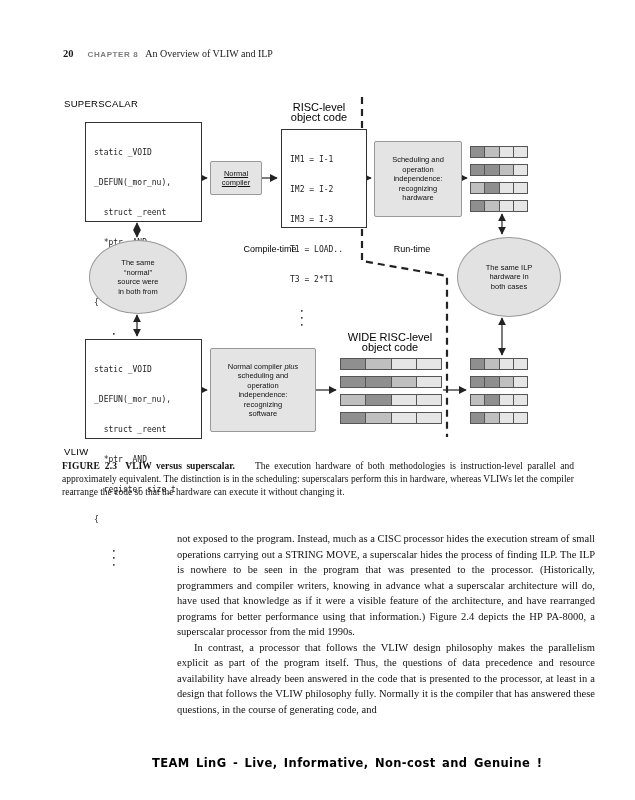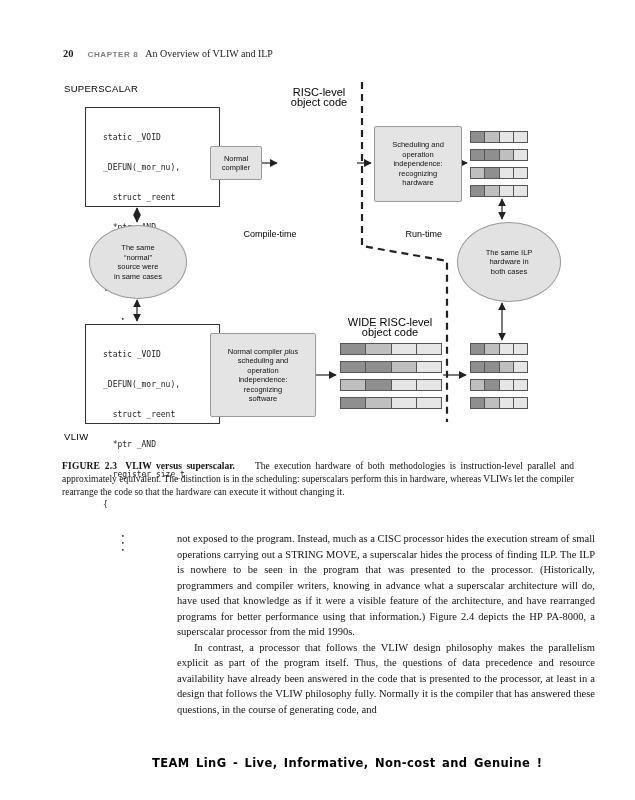--- a/index.html
+++ b/index.html
@@ -9,64 +9,64 @@
   }
   .page { position:absolute; inset:0; background:#fff; }
 
   
   .page-header { position:absolute; left:63px; top:48px; display:flex; align-items:baseline; }
   .page-num { font-weight:bold; font-size:10.5px; }
   .chapter-label { font-family:"Liberation Sans", sans-serif; font-weight:bold; font-size:8px; color:#7d7d7d; letter-spacing:0.6px; margin-left:14px; }
   .chapter-title { font-size:10px; margin-left:7px; }
 
   
-  .figure-area { position:absolute; left:0; top:79px; width:566px; height:368px; }
+  .figure-area { position:absolute; left:0; top:94px; width:566px; height:368px; }
   .figure-area svg.connectors { position:absolute; left:0; top:0; }
 
   .fig-label { position:absolute; font-family:"Liberation Sans", sans-serif; font-size:9.5px; letter-spacing:0.3px; color:#000; }
   #lbl-superscalar { left:64px; top:4px; }
   #lbl-vliw { left:64px; top:352px; }
 
   .code-box {
     position:absolute; border:1px solid #333; background:#fff;
     font-family:"DejaVu Sans Mono", monospace; font-size:8px; line-height:10px;
-    padding:5px 17px; white-space:pre; color:#222;
+    padding:5px 8px; white-space:pre; color:#222;
   }
   #code-top { left:85px; top:28px; width:99px; height:88px; }
   #code-bottom { left:85px; top:245px; width:99px; height:88px; }
   #risc-box { left:281px; top:35px; width:68px; height:87px; }
   .dots { font-size:6px; line-height:7px; margin-left:18px; margin-top:2px; white-space:pre; }
   #risc-box .dots { margin-left:10px; }
 
   .gray-box {
     position:absolute; background:#e4e4e4; border:1px solid #999; border-radius:2px;
     display:flex; flex-direction:column; align-items:center; justify-content:center;
     font-family:"Liberation Sans", sans-serif; font-size:7.5px; line-height:9.5px;
     text-align:center; color:#111;
   }
-  #box-normal-compiler { left:210px; top:67px; width:50px; height:32px; }
+  #box-normal-compiler { left:210px; top:67px; width:50px; height:32px;text-decoration:underline; }
   #box-sched-hw { left:374px; top:47px; width:86px; height:74px; }
   #box-compiler-plus { left:210px; top:254px; width:104px; height:82px; }
 
   .ellipse {
     position:absolute; background:#e2e2e2; border:1px solid #999; border-radius:50%;
     display:flex; flex-direction:column; align-items:center; justify-content:center;
     font-family:"Liberation Sans", sans-serif; font-size:7.5px; line-height:9.5px;
     text-align:center; color:#111;
   }
   #ellipse-left { left:89px; top:146px; width:96px; height:72px; }
   #ellipse-right { left:457px; top:143px; width:102px; height:78px; }
 
   .box-caption { position:absolute; font-family:Liberation Sans, sans-serif; font-size:11px; line-height:10px; text-align:center; color:#000; }
   #risc-label { left:276px; top:8px; width:86px; }
   #wide-label { left:333px; top:238px; width:114px; }
 
   .time-label { position:absolute; font-family:"Liberation Sans", sans-serif; font-size:9px; text-align:center; color:#000; }
   #compile-time { left:228px; top:150px; width:84px; }
-  #run-time { left:382px; top:150px; width:60px;text-align:right; }
+  #run-time { left:382px; top:150px; width:60px; }
 
   .bars { position:absolute; }
   #bars-top-right { left:470px; top:52px; }
   #bars-wide { left:340px; top:264px; }
   #bars-bottom-right { left:470px; top:264px; }
   .bar-row { display:flex; height:12px; margin-bottom:6px; border:1px solid #555; box-sizing:border-box; }
   .bars.narrow .bar-row { width:58px; }
   .bars.wide .bar-row { width:102px; }
   .bar-cell { flex:1; }
   .bar-cell + .bar-cell { border-left:1px solid #555; }
@@ -146,20 +146,30 @@
 
     <div class="gray-box" id="box-normal-compiler">
       <div>Normal</div>
       <div>compiler</div>
     </div>
 
     <div class="box-caption" id="risc-label">
       <div>RISC-level</div>
       <div>object code</div>
     </div>
+    <div class="code-box" id="risc-box">
+      <div>IM1 = I-1</div>
+      <div>IM2 = I-2</div>
+      <div>IM3 = I-3</div>
+      <div>T1 = LOAD..</div>
+      <div>T3 = 2*T1</div>
+      <div class="dots">•
+•
+•</div>
+    </div>
 
     <div class="gray-box" id="box-sched-hw">
       <div>Scheduling and</div>
       <div>operation</div>
       <div>independence:</div>
       <div>recognizing</div>
       <div>hardware</div>
     </div>
 
     <div class="bars narrow" id="bars-top-right">
@@ -189,21 +199,21 @@
         </div>
       </div>
 
     <div class="time-label" id="compile-time">Compile-time</div>
     <div class="time-label" id="run-time">Run-time</div>
 
     <div class="ellipse" id="ellipse-left">
       <div>The same</div>
       <div>“normal”</div>
       <div>source were</div>
-      <div>in same cases</div>
+      <div>in both from</div>
     </div>
     <div class="ellipse" id="ellipse-right">
       <div>The same ILP</div>
       <div>hardware in</div>
       <div>both cases</div>
     </div>
 
     <div class="code-box" id="code-bottom">
       <div>static _VOID</div>
       <div>_DEFUN(_mor_nu),</div>

